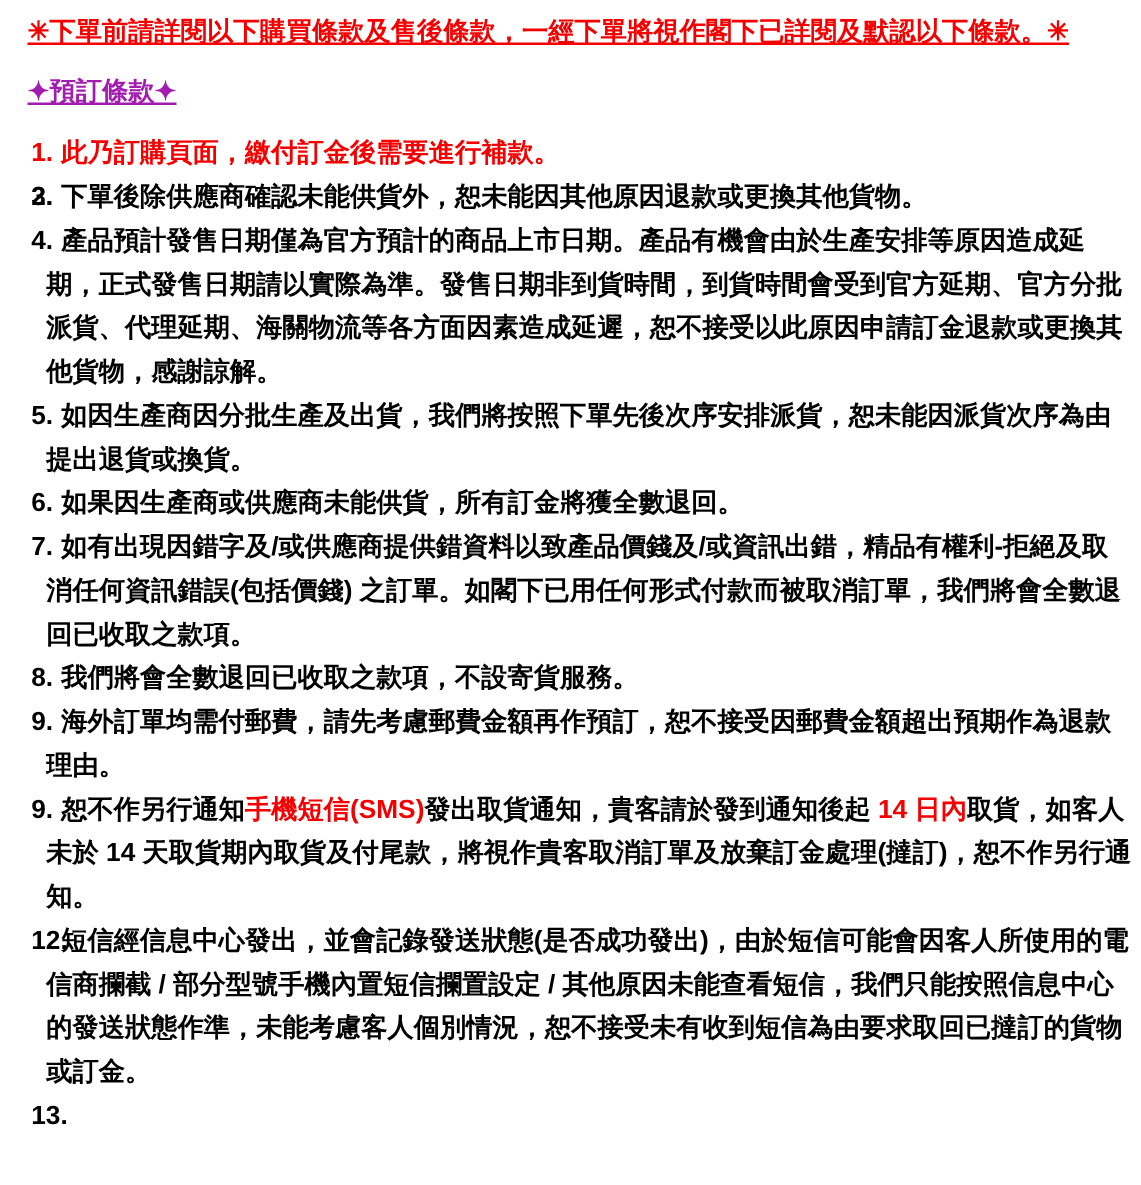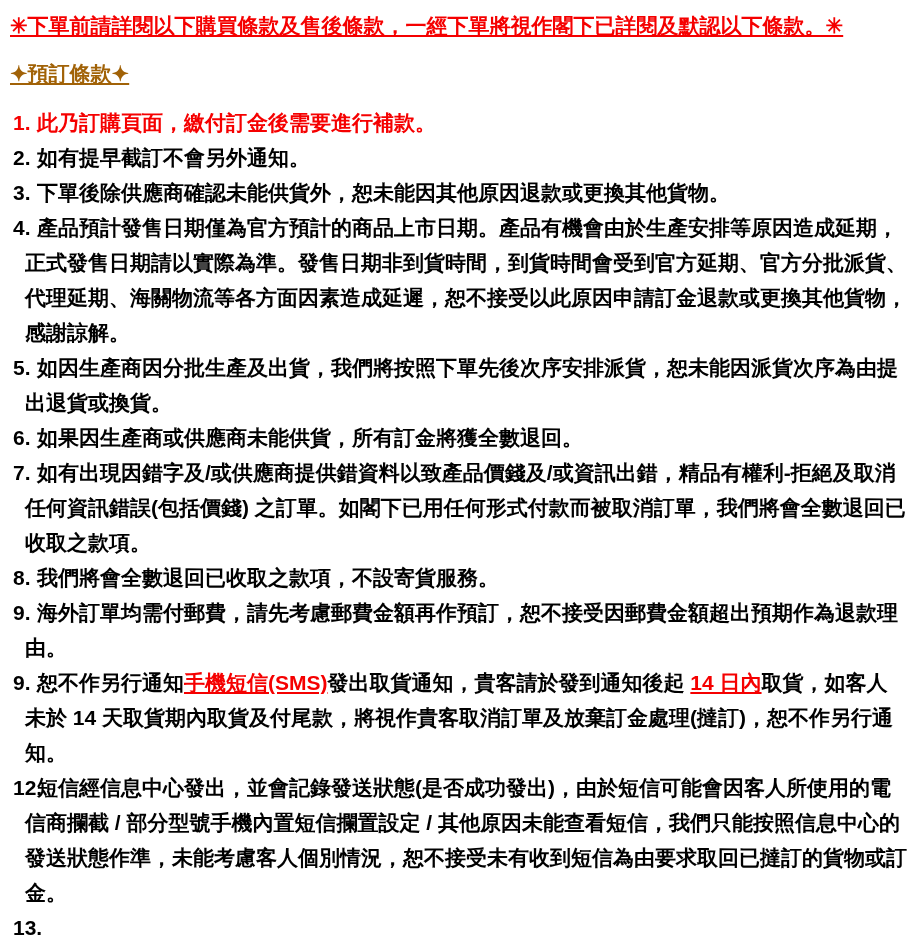--- a/index.html
+++ b/index.html
@@ -7,36 +7,36 @@
     padding: 0;
     width: 913px;
     height: 948px;
     background: #ffffff;
     overflow: hidden;
   }
   .page {
     box-sizing: border-box;
     width: 913px;
     height: 948px;
-    padding: 8px 6px 0 0;
+    padding: 8px 6px 0 12px;
     font-family: "Liberation Sans", sans-serif;
     font-weight: 700;
     font-size: 21px;
     line-height: 35px;
     color: #000000;
   }
   .banner {
     margin-left: 10px;
     color: #f50000;
     text-decoration: underline;
   }
   .section-title {
     margin-left: 10px;
     margin-top: 13px;
-    color: #a16207;
+    color: #a21caf;
     text-decoration: underline;
   }
   ol.terms {
     margin: 14px 0 0 0;
     padding: 0;
     list-style: none;
   }
   li.term-item {
     position: relative;
     padding-left: 25px;   
@@ -45,34 +45,33 @@
   li.term-item .num {
     position: absolute;
     left: 13px;
     top: 0;
     text-indent: 0;
   }
   .seg.normal { color: #000000; }
   .seg.red, .num.red { color: #f50000; }
   .seg.red-underline {
     color: #f50000;
-    text-decoration: underline;
   }
 </style>
 </head>
 <body>
 
 <div class="page">
   <div class="banner">✳下單前請詳閱以下購買條款及售後條款，一經下單將視作閣下已詳閱及默認以下條款。✳</div>
 
   <div class="section-title">✦預訂條款✦</div>
 
   <ol class="terms" id="terms-list">
       <li class="term-item"><span class="num red">1.</span><span class="body"><span class="seg red">此乃訂購頁面，繳付訂金後需要進行補款。</span></span></li>
-      <li class="term-item"><span class="num">2.</span><span class="body"><span class="seg normal">如有提早截訂不會另外通知。</span></span></li>
+      <li class="term-item"><span class="num">2.</span></li>
       <li class="term-item"><span class="num">3.</span><span class="body"><span class="seg normal">下單後除供應商確認未能供貨外，恕未能因其他原因退款或更換其他貨物。</span></span></li>
       <li class="term-item"><span class="num">4.</span><span class="body"><span class="seg normal">產品預計發售日期僅為官方預計的商品上市日期。產品有機會由於生產安排等原因造成延期，正式發售日期請以實際為準。發售日期非到貨時間，到貨時間會受到官方延期、官方分批派貨、代理延期、海關物流等各方面因素造成延遲，恕不接受以此原因申請訂金退款或更換其他貨物，感謝諒解。</span></span></li>
       <li class="term-item"><span class="num">5.</span><span class="body"><span class="seg normal">如因生產商因分批生產及出貨，我們將按照下單先後次序安排派貨，恕未能因派貨次序為由提出退貨或換貨。</span></span></li>
       <li class="term-item"><span class="num">6.</span><span class="body"><span class="seg normal">如果因生產商或供應商未能供貨，所有訂金將獲全數退回。</span></span></li>
       <li class="term-item"><span class="num">7.</span><span class="body"><span class="seg normal">如有出現因錯字及/或供應商提供錯資料以致產品價錢及/或資訊出錯，精品有權利-拒絕及取消任何資訊錯誤(包括價錢) 之訂單。如閣下已用任何形式付款而被取消訂單，我們將會全數退回已收取之款項。</span></span></li>
       <li class="term-item"><span class="num">8.</span><span class="body"><span class="seg normal">我們將會全數退回已收取之款項，不設寄貨服務。</span></span></li>
       <li class="term-item"><span class="num">9.</span><span class="body"><span class="seg normal">海外訂單均需付郵費，請先考慮郵費金額再作預訂，恕不接受因郵費金額超出預期作為退款理由。</span></span></li>
       <li class="term-item"><span class="num">9.</span><span class="body"><span class="seg normal">恕不作另行通知</span><span class="seg red-underline">手機短信(SMS)</span><span class="seg normal">發出取貨通知，貴客請於發到通知後起 </span><span class="seg red-underline">14 日內</span><span class="seg normal">取貨，如客人未於 14 天取貨期內取貨及付尾款，將視作貴客取消訂單及放棄訂金處理(撻訂)，恕不作另行通知。</span></span></li>
       <li class="term-item"><span class="num">12.</span><span class="body"><span class="seg normal">短信經信息中心發出，並會記錄發送狀態(是否成功發出)，由於短信可能會因客人所使用的電信商攔截 / 部分型號手機內置短信攔置設定 / 其他原因未能查看短信，我們只能按照信息中心的發送狀態作準，未能考慮客人個別情況，恕不接受未有收到短信為由要求取回已撻訂的貨物或訂金。</span></span></li>
       <li class="term-item">

